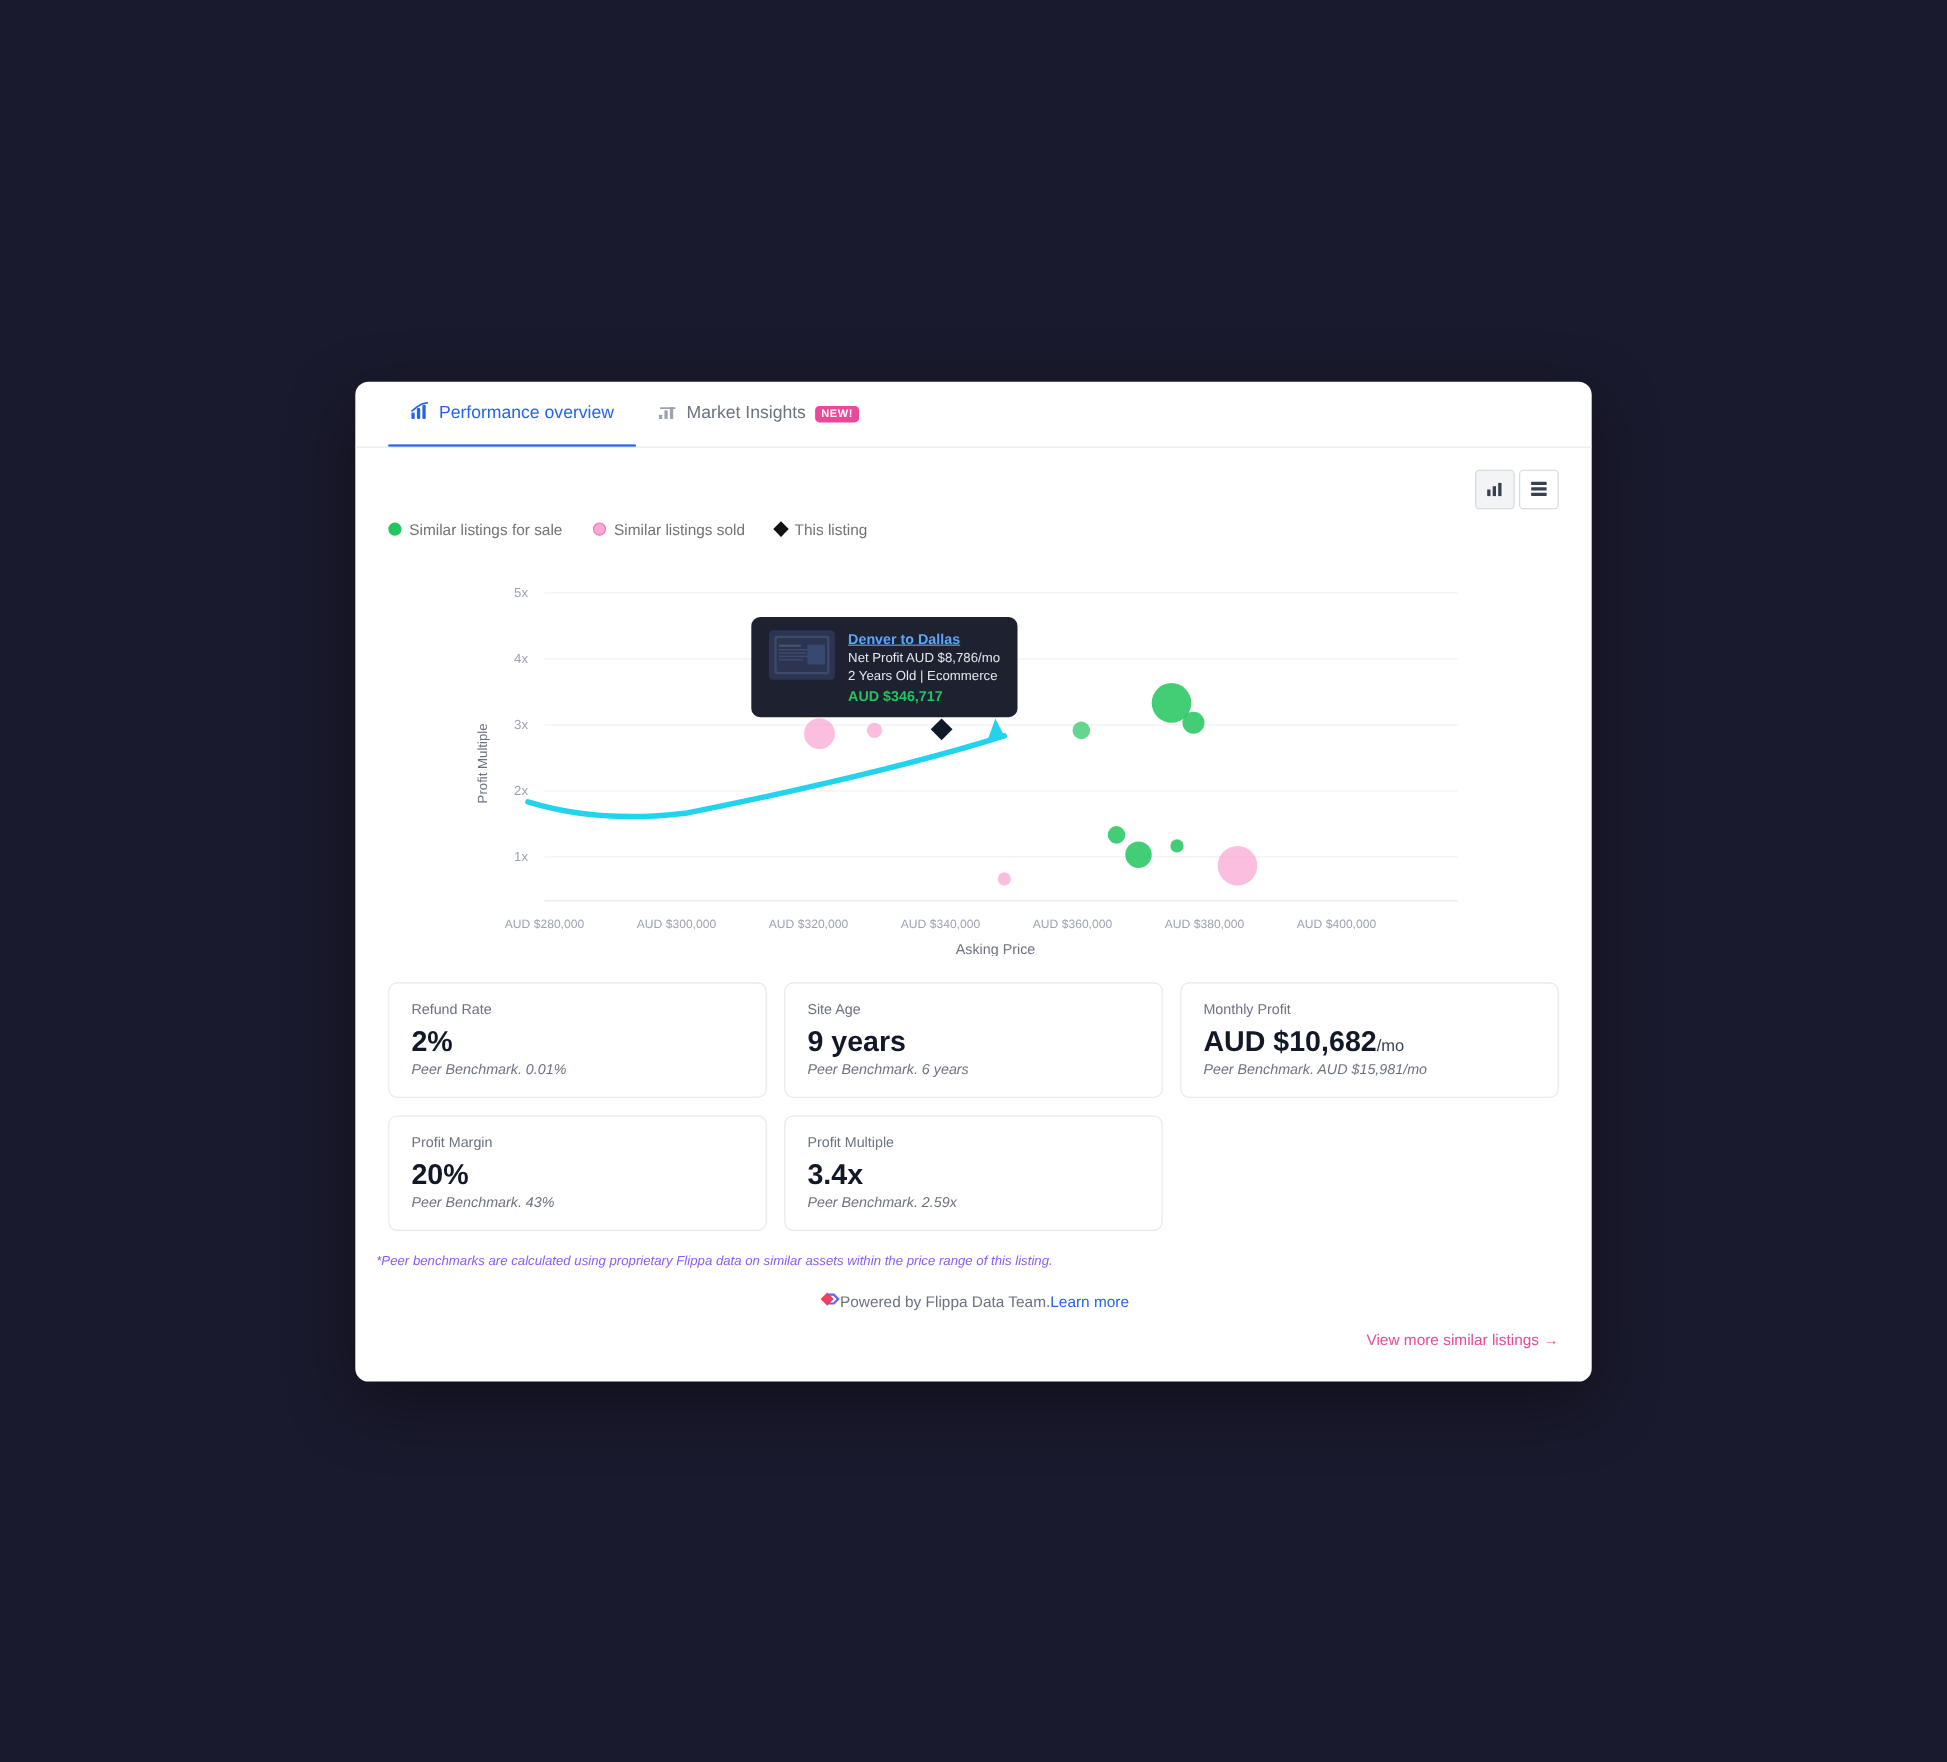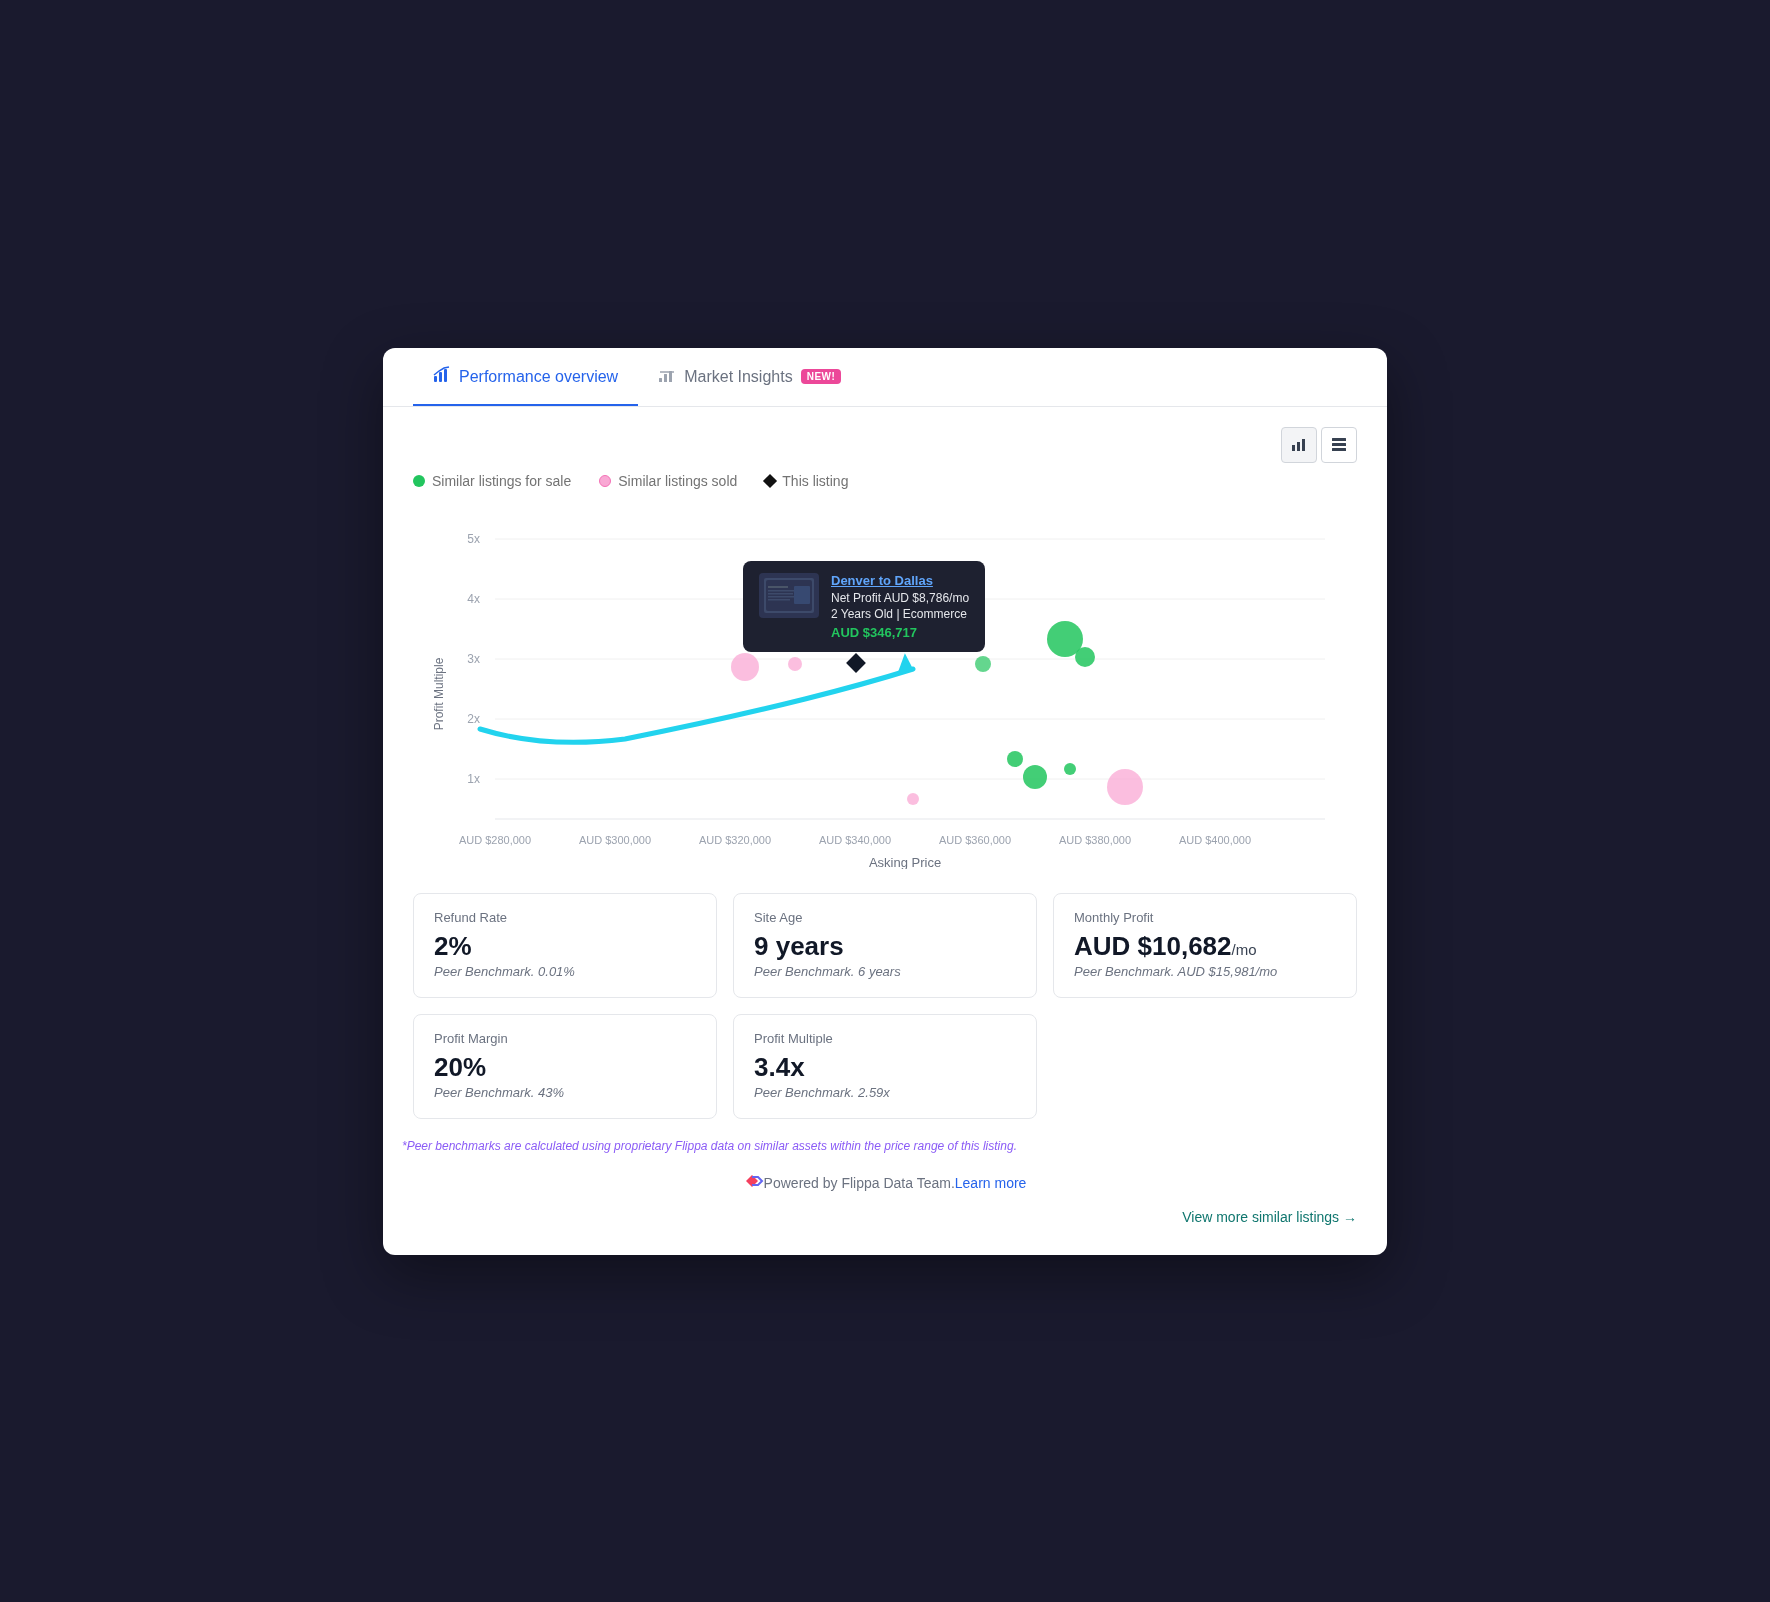--- a/index.html
+++ b/index.html
@@ -5,21 +5,21 @@
     * { box-sizing: border-box; margin: 0; padding: 0; }
     body {
       background: #1a1a2e;
       display: flex;
       justify-content: center;
       align-items: center;
       min-height: 100vh;
       font-family: -apple-system, BlinkMacSystemFont, 'Segoe UI', sans-serif;
     }
     .container {
-      width: 1004px;
+      width: 1124px;
       background: #fff;
       border-radius: 12px;
       box-shadow: 0 20px 60px rgba(0,0,0,0.4);
       overflow: hidden;
       padding-bottom: 30px;
     }
     
     .tabs {
       display: flex;
       align-items: center;
@@ -228,21 +228,21 @@
       text-decoration: none;
       font-weight: 500;
       cursor: pointer;
     }
     .footer-link-row {
       display: flex;
       justify-content: flex-end;
       padding: 8px 30px 0;
     }
     .view-more-link {
-      color: #0f766e;
+      color: #ec4899;
       font-size: 14px;
       font-weight: 500;
       text-decoration: none;
       cursor: pointer;
     }
     
     .flippa-icon {
       display: inline-block;
       font-size: 16px;
     }

